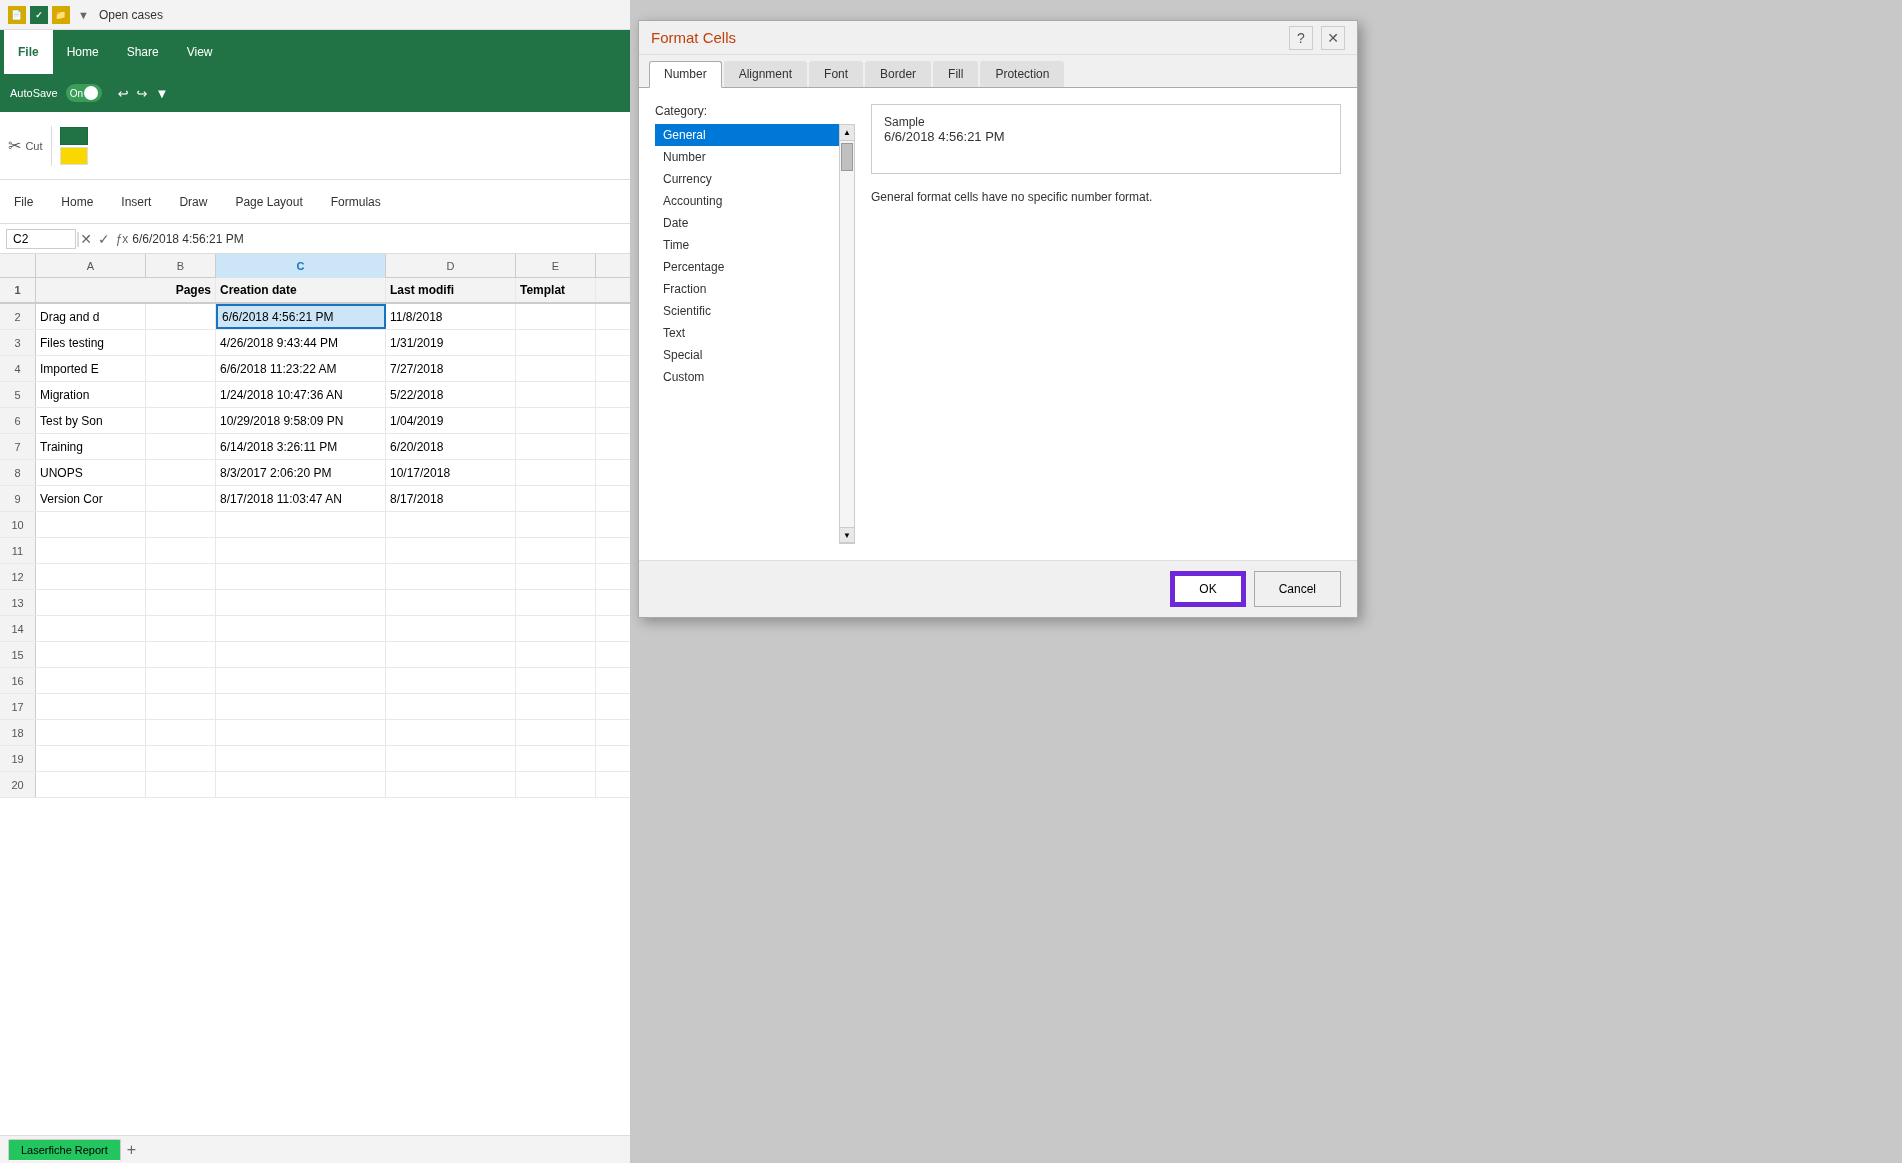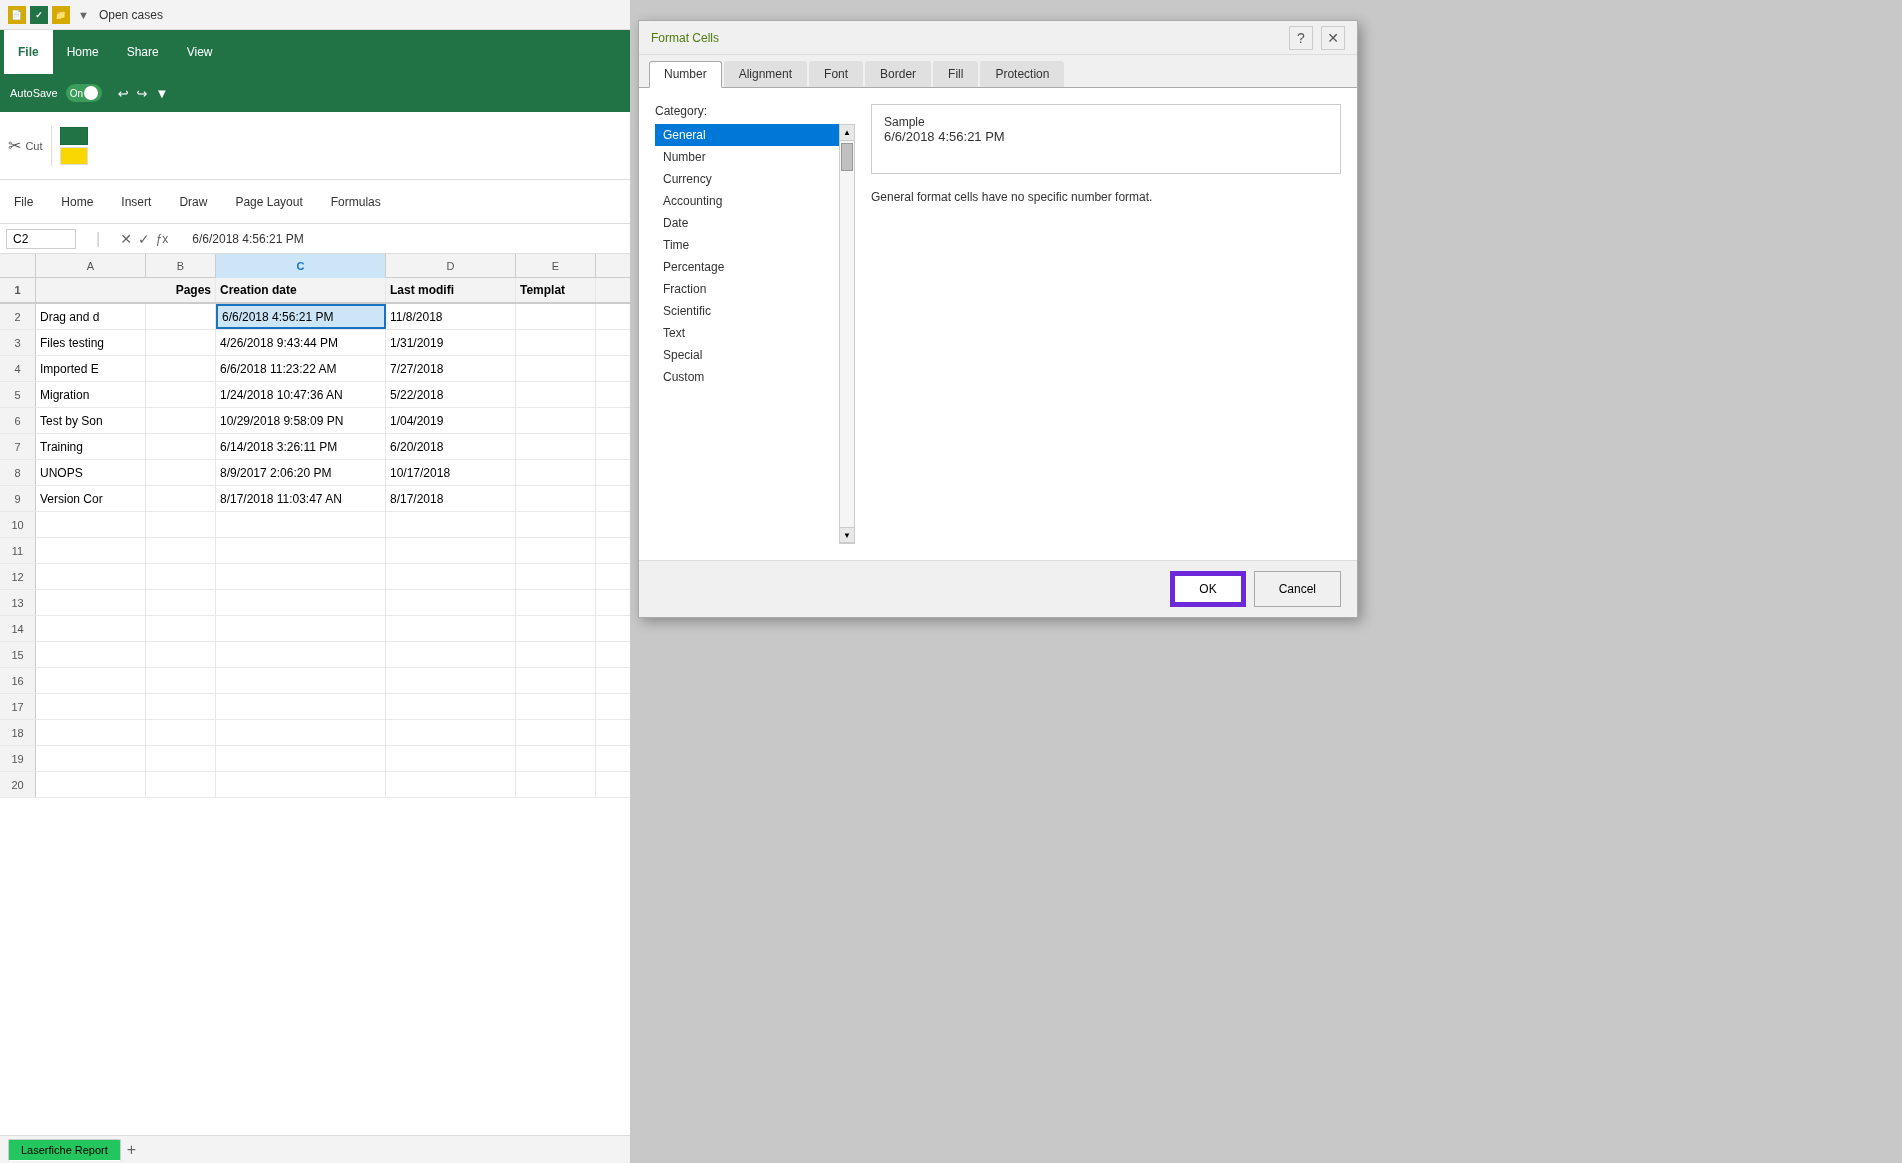--- a/index.html
+++ b/index.html
@@ -141,21 +141,21 @@
       cursor: pointer;
       padding: 4px 2px;
     }
 
     .formula-bar {
       height: 30px;
       border-bottom: 1px solid #ddd;
       display: flex;
       align-items: center;
       padding: 0 6px;
-      gap: 20px;
+      gap: 0;
       background: #fff;
     }
 
     .cell-ref {
       width: 70px;
       border: 1px solid #ccc;
       padding: 2px 6px;
       font-size: 12px;
       background: #fff;
     }
@@ -314,22 +314,22 @@
       background: #f0f0f0;
       height: 34px;
       display: flex;
       align-items: center;
       justify-content: space-between;
       padding: 0 12px;
       border-bottom: 1px solid #ddd;
     }
 
     .dialog-title {
-      font-size: 12px;
-      color: #4d7c0f;
+      font-size: 15px;
+      color: #c2410c;
       font-weight: 400;
     }
 
     .dialog-controls {
       display: flex;
       gap: 8px;
       align-items: center;
     }
 
     .dialog-btn-close, .dialog-btn-help {
@@ -646,21 +646,21 @@
       <div class="cell cell-b"></div>
       <div class="cell cell-c">6/14/2018 3:26:11 PM</div>
       <div class="cell cell-d">6/20/2018</div>
       <div class="cell cell-e"></div>
     </div>
 
     <div class="grid-row">
       <div class="row-num">8</div>
       <div class="cell cell-a">UNOPS</div>
       <div class="cell cell-b"></div>
-      <div class="cell cell-c">8/9/2017 2:06:20 PM</div>
+      <div class="cell cell-c">8/3/2017 2:06:20 PM</div>
       <div class="cell cell-d">10/17/2018</div>
       <div class="cell cell-e"></div>
     </div>
 
     <div class="grid-row">
       <div class="row-num">9</div>
       <div class="cell cell-a">Version Cor</div>
       <div class="cell cell-b"></div>
       <div class="cell cell-c">8/17/2018 11:03:47 AN</div>
       <div class="cell cell-d">8/17/2018</div>

